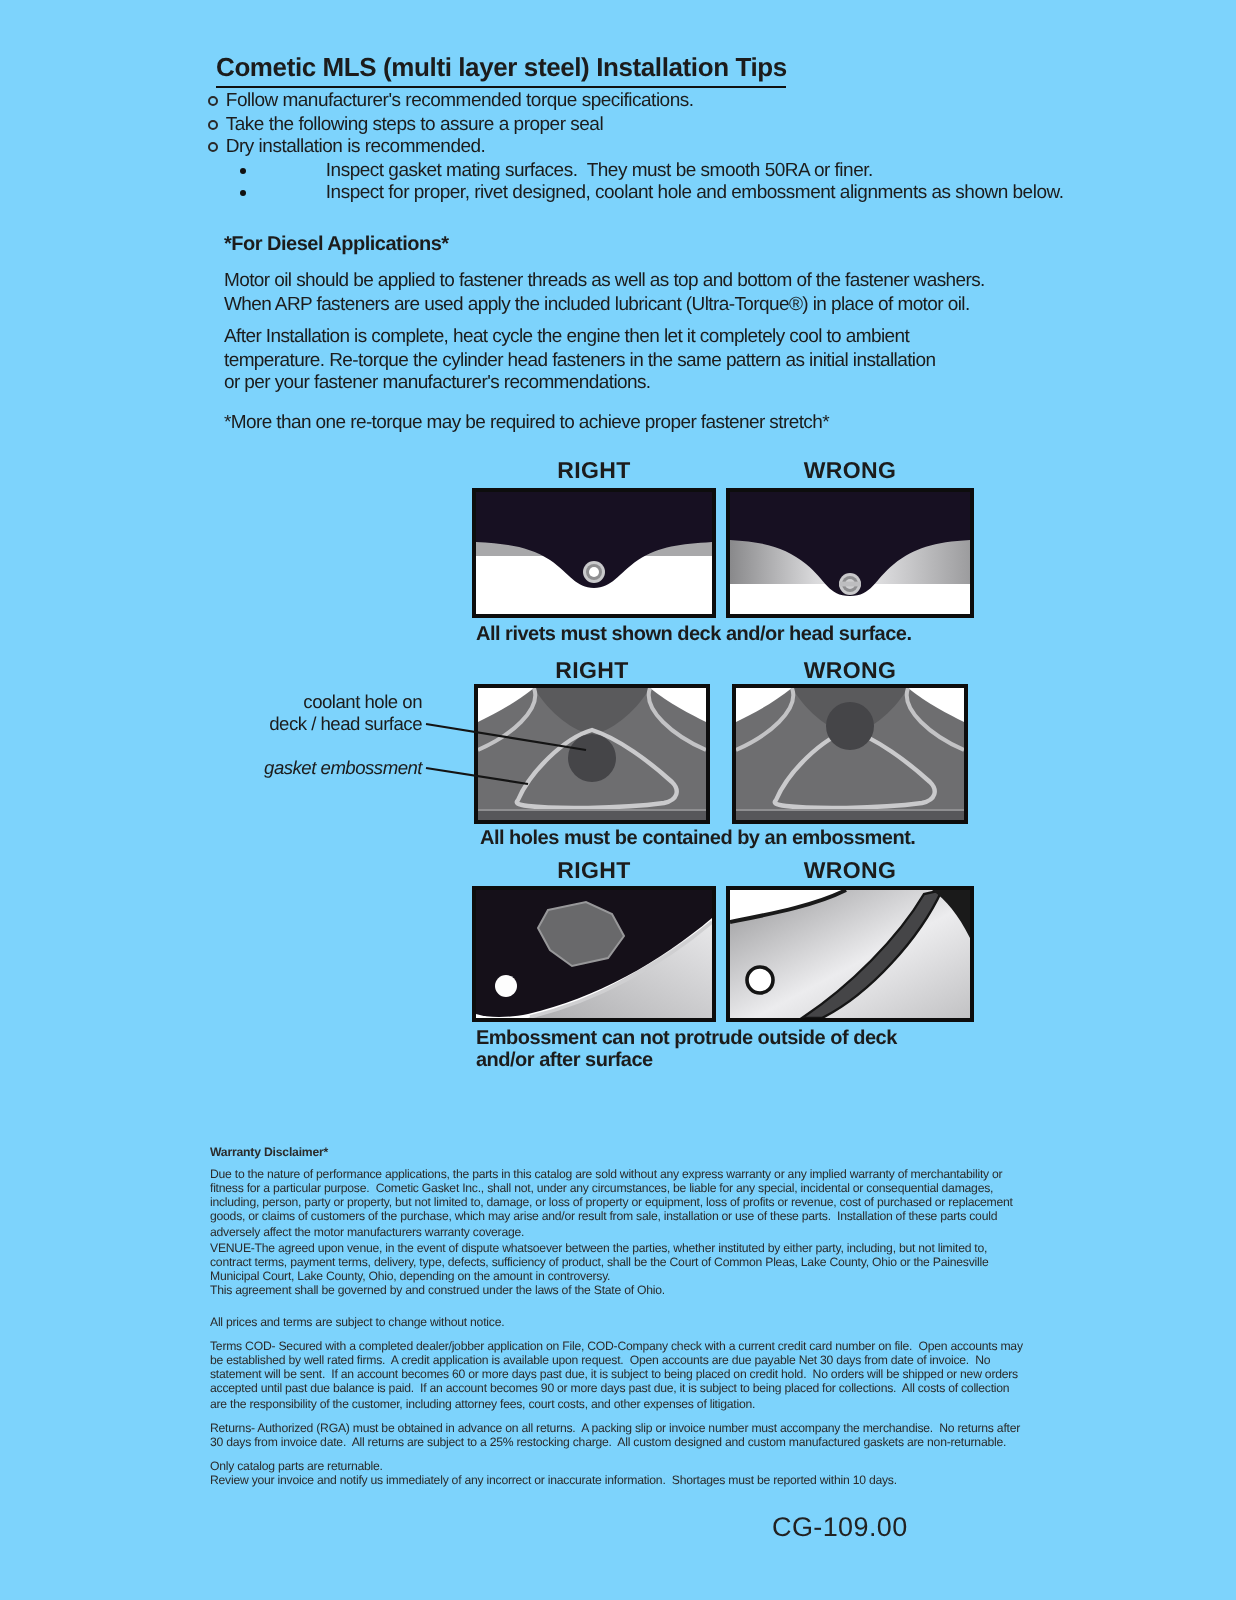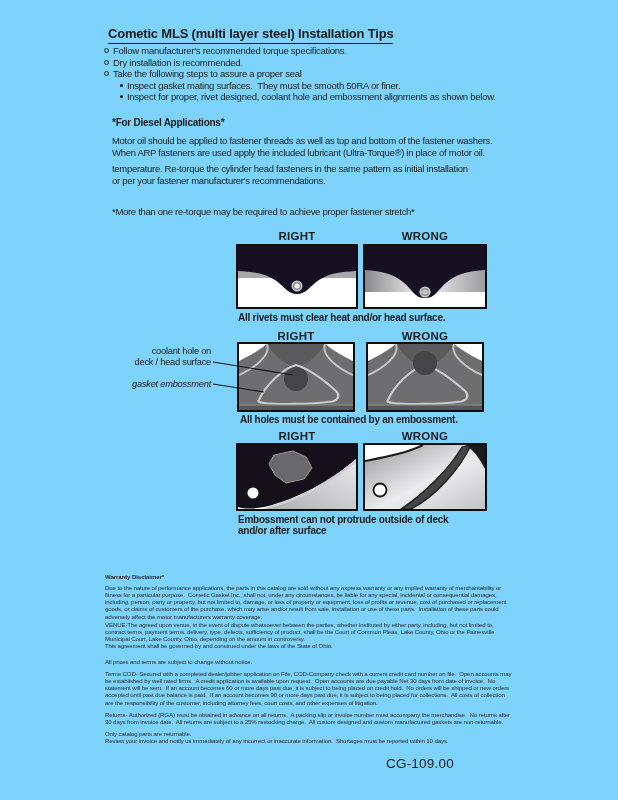--- a/index.html
+++ b/index.html
@@ -7,21 +7,21 @@
         font-family:"Liberation Sans",sans-serif;color:#1c1c1c;overflow:hidden;}
   .abs{position:absolute;}
   .title{font-weight:bold;font-size:13px;letter-spacing:-0.2px;white-space:pre;
          border-bottom:1.8px solid #101010;padding-bottom:2px;}
   .b-row{display:flex;align-items:baseline;height:11.5px;font-size:9.5px;
          letter-spacing:-0.25px;white-space:pre;}
   .odot{width:3.4px;height:3.4px;border:1px solid #2a2a2a;border-radius:50%;
         margin-right:3.5px;flex:none;align-self:center;}
   .fdot{width:3.4px;height:3.4px;background:#111;border-radius:50%;
         margin-right:3.5px;flex:none;align-self:center;}
-  .indent{margin-left:16px;}
+  .indent{margin-left:16px;gap:36px;}
   .h2{font-weight:bold;font-size:10px;letter-spacing:-0.25px;white-space:pre;}
   .body-lines div{font-size:9.5px;line-height:11.6px;letter-spacing:-0.3px;white-space:pre;}
   .dg-label{font-weight:bold;font-size:11.5px;text-align:center;letter-spacing:0.2px;}
   .dg-box{border:2px solid #0d0d0d;background:#fff;}
   .dg-box svg{display:block;}
   .caption{font-weight:bold;font-size:10px;letter-spacing:-0.25px;white-space:pre;}
   .caption div{white-space:pre;line-height:11px;}
   .callout{font-size:9.3px;letter-spacing:-0.25px;text-align:right;}
   .callout div{white-space:pre;line-height:10.5px;}
   .legal{font-size:6.1px;line-height:7.15px;letter-spacing:-0.12px;color:#2b2b2b;}
@@ -36,42 +36,43 @@
 
   <div class="abs title" style="left:108px;top:26px;">Cometic MLS (multi layer steel) Installation Tips</div>
 
   <div class="abs" style="left:104px;top:45px;">
     <div class="b-row">
       <span class="odot"></span>
       <span>Follow manufacturer's recommended torque specifications.</span>
     </div>
     <div class="b-row">
       <span class="odot"></span>
-      <span>Dry installation is recommended.</span>
+      <span>Take the following steps to assure a proper seal</span>
     </div>
     <div class="b-row">
       <span class="odot"></span>
-      <span>Take the following steps to assure a proper seal</span>
+      <span>Dry installation is recommended.</span>
     </div>
     <div class="b-row indent">
       <span class="fdot"></span>
       <span>Inspect gasket mating surfaces.  They must be smooth 50RA or finer.</span>
     </div>
     <div class="b-row indent">
       <span class="fdot"></span>
       <span>Inspect for proper, rivet designed, coolant hole and embossment alignments as shown below.</span>
     </div>
   </div>
 
   <div class="abs h2" style="left:112px;top:117px;">*For Diesel Applications*</div>
   <div class="abs body-lines" style="left:112px;top:135px;">
       <div>Motor oil should be applied to fastener threads as well as top and bottom of the fastener washers.</div>
       <div>When ARP fasteners are used apply the included lubricant (Ultra-Torque®) in place of motor oil.</div>
     </div>
   <div class="abs body-lines" style="left:112px;top:163px;">
+      <div>After Installation is complete, heat cycle the engine then let it completely cool to ambient</div>
       <div>temperature. Re-torque the cylinder head fasteners in the same pattern as initial installation</div>
       <div>or per your fastener manufacturer's recommendations.</div>
     </div>
   <div class="abs body-lines" style="left:112px;top:206px;">
     <div>*More than one re-torque may be required to achieve proper fastener stretch*</div>
   </div>
 
   <div class="abs dg-label" style="left:236px;top:230px;width:122px;">RIGHT</div>
   <div class="abs dg-label" style="left:363px;top:230px;width:124px;">WRONG</div>
 
@@ -100,21 +101,21 @@
       <rect x="0" y="0" width="120" height="61" fill="#ffffff"></rect>
       <rect x="0" y="24" width="120" height="22" fill="url(#g1)"></rect>
       <path d="M0 0 H120 V24 C102 25 92 28 82 36 C72 44 71 52 60 52 C49 52 48 44 38 36 C28 28 18 25 0 24 Z" fill="#171022"></path>
       <circle cx="60" cy="46" r="5.5" fill="#c9c9cb"></circle>
       <circle cx="60" cy="46" r="4" fill="#8e8e90"></circle>
       <circle cx="60" cy="46" r="2.5" fill="#cfcfd1"></circle>
       <rect x="54.5" y="44.8" width="11" height="2.4" fill="#bdbdbf"></rect>
     </svg>
   </div>
 
-  <div class="abs caption" style="left:238px;top:312px;">All rivets must clear heat and/or head surface.</div>
+  <div class="abs caption" style="left:238px;top:312px;">All rivets must shown deck and/or head surface.</div>
 
   <div class="abs dg-label" style="left:237px;top:330px;width:118px;">RIGHT</div>
   <div class="abs dg-label" style="left:366px;top:330px;width:118px;">WRONG</div>
 
   <div class="abs callout" style="left:91px;top:346px;width:120px;">
       <div>coolant hole on</div>
       <div>deck / head surface</div>
     </div>
   <div class="abs callout" style="left:91px;top:379px;width:120px;font-style:italic;">
     <div>gasket embossment</div>

